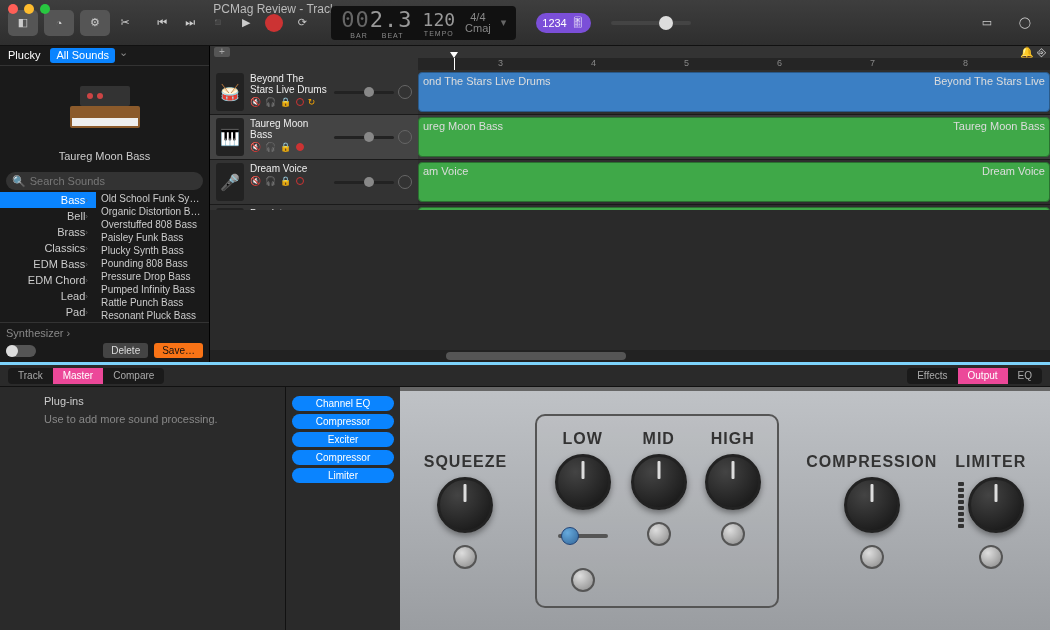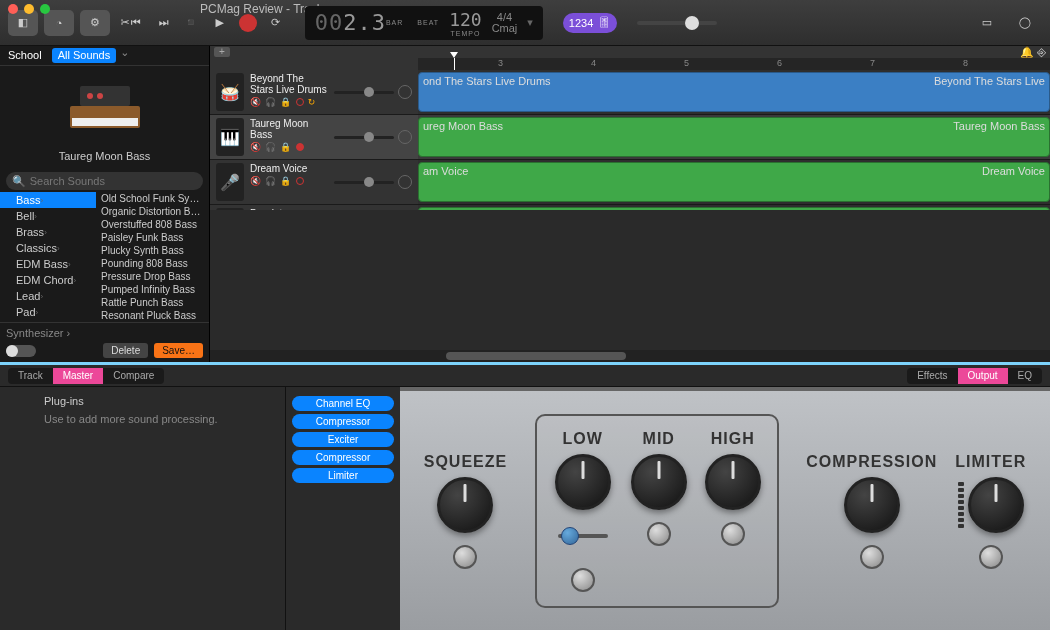--- a/index.html
+++ b/index.html
@@ -27,21 +27,21 @@
 .library { width:210px; background:#1a1a1a; display:flex; flex-direction:column; border-right:1px solid #000; }
 .lib-tabs { display:flex; height:20px; border-bottom:1px solid #333; font-size:10px; }
 .lib-tab { padding:3px 8px; color:#888; }
 .lib-tab.active { color:#fff; }
 .lib-tab.sel { background:#0a84ff; color:#fff; border-radius:3px; margin:2px; padding:1px 6px; }
 .inst-img { height:80px; display:flex; align-items:center; justify-content:center; }
 .inst-name { text-align:center; font-size:11px; color:#ccc; padding:4px 0 8px; }
 .search { margin:2px 6px; height:18px; background:#333; border-radius:9px; display:flex; align-items:center; padding:0 6px; color:#777; font-size:10px; }
 .cat-row { display:flex; flex:1; overflow:hidden; }
 .cats { width:96px; overflow-y:auto; }
-.cat-item { padding:2px 16px; font-size:10px; color:#ccc; display:flex; justify-content:flex-start; align-items:center; }
+.cat-item { padding:2px 8px; font-size:10px; color:#ccc; display:flex; justify-content:flex-end; align-items:center; }
 .cat-item.sel { background:#0a84ff; color:#fff; }
 .chev { color:#666; font-size:8px; }
 .sounds { flex:1; overflow-y:auto; max-height:178px; }
 .snd { padding:1px 5px; font-size:10px; color:#ccc; white-space:nowrap; overflow:hidden; text-overflow:ellipsis; cursor:pointer; }
 .lib-foot { border-top:1px solid #333; padding:4px 6px; display:flex; flex-direction:column; gap:4px; font-size:10px; }
 .crumbs { color:#888; }
 .lib-btns { display:flex; justify-content:space-between; align-items:center; }
 .pill { background:#444; border-radius:3px; padding:2px 8px; font-size:10px; color:#ddd; }
 .pill.light { background:#f97316; color:#111; }
 
@@ -130,21 +130,21 @@
   </div>
   <div class="title">PCMag Review - Tracks</div>
   <div class="transport" style="margin-left:-260px">
     <div class="tp-btn">⏮</div>
     <div class="tp-btn">⏭</div>
     <div class="tp-btn">◾</div>
     <div class="tp-btn">▶</div>
     <div class="rec-btn"></div>
     <div class="tp-btn">⟳</div>
     <div class="lcd">
-      <div style="display:flex;align-items:center">
+      <div style="display:flex;flex-direction:column;align-items:center">
         <div style="display:flex;align-items:baseline">
             <span class="time" style="color:#666">00</span>
             <span class="time">2.3</span>
           </div>
         <div style="display:flex;gap:14px">
             <span class="lbl">BAR</span>
             <span class="lbl">BEAT</span>
           </div>
       </div>
       <div style="display:flex;flex-direction:column;align-items:center">
@@ -166,21 +166,21 @@
   <div style="flex:1"></div>
   <div class="t-right">
     <div class="t-btn" style="background:transparent">▭</div>
     <div class="t-btn" style="background:transparent">◯</div>
   </div>
 </div>
 
 <div class="main">
   <div class="library">
     <div class="lib-tabs">
-      <div class="lib-tab active">School</div>
+      <div class="lib-tab active">Plucky</div>
       <div class="lib-tab sel">All Sounds</div>
       <span style="margin-left:2px;color:#888">⌄</span>
     </div>
     <div class="inst-img">
       <svg width="90" height="60">
           <rect x="10" y="30" width="70" height="22" fill="#8b5a2b" rx="2"></rect>
           <rect x="12" y="42" width="66" height="8" fill="#eee"></rect>
           <rect x="20" y="10" width="50" height="20" fill="#333" rx="2"></rect>
           <circle cx="30" cy="20" r="3" fill="#c44"></circle>
           <circle cx="40" cy="20" r="3" fill="#c44"></circle>

